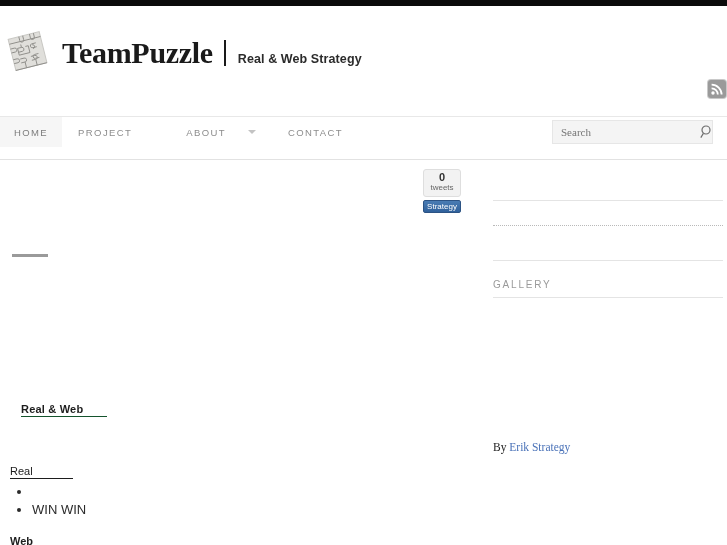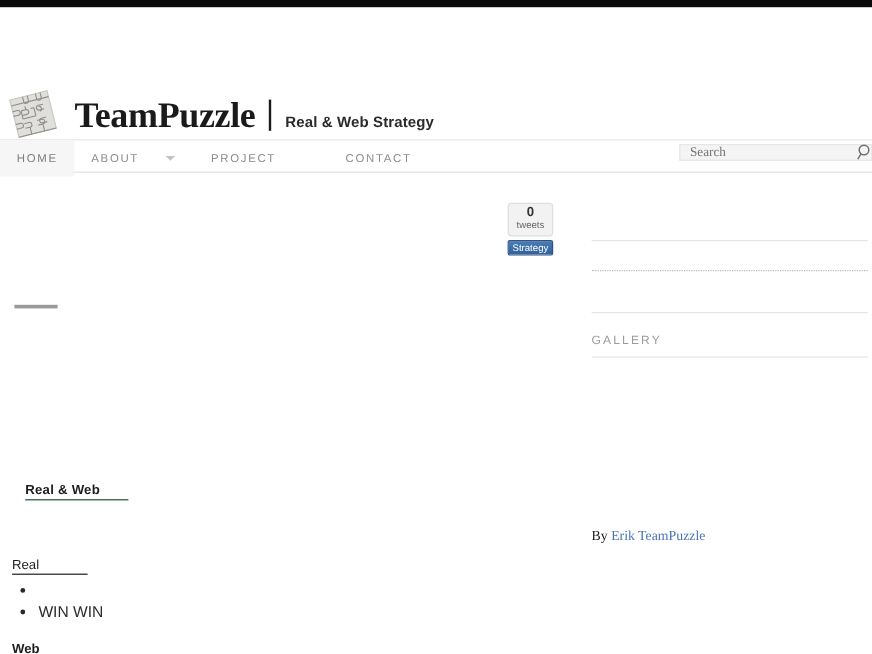--- a/index.html
+++ b/index.html
@@ -25,21 +25,20 @@
     background: #0b0b0b;
   }
 
   
   .header {
     position: absolute;
     top: 6px; left: 0;
     width: 727px;
     height: 110px;
     background: #ffffff;
-    margin-top: 44px;
   }
   .logo-row {
     position: absolute;
     top: 24px;
     left: 4px;
     display: flex;
     align-items: center;
   }
   .logo-mark {
     width: 48px;
@@ -80,21 +79,21 @@
     background: #9a9a9a;
     border-radius: 3px;
     box-shadow: 0 0 0 1px #c9c9c9;
   }
 
   
   .navbar {
     position: absolute;
     top: 116px; left: 0;
     width: 727px;
-    height: 28px;
+    height: 44px;
     border-top: 1px solid #e8e8e8;
     border-bottom: 1px solid #e2e2e2;
     background: #ffffff;
     box-sizing: border-box;
   }
   .nav-items {
     position: absolute;
     top: 0; left: 0;
     height: 30px;
     display: flex;
@@ -124,23 +123,23 @@
     border-right: 4px solid transparent;
     border-top: 4px solid #c3c3c3;
   }
   .nav-gap-project { padding-left: 16px; padding-right: 40px; }
   .nav-gap-contact { padding-left: 18px; }
 
   
   .search-box {
     position: absolute;
     top: 120px;
-    left: 566px;
+    left: 552px;
     width: 161px;
-    height: 14px;
+    height: 24px;
     background: #f4f4f4;
     border: 1px solid #e6e6e6;
     box-sizing: border-box;
     display: flex;
     align-items: center;
   }
   .search-input {
     border: 0;
     outline: 0;
     background: transparent;
@@ -356,26 +355,26 @@
       <path d="M3.6 4.6a10 10 0 0 1 10 10" fill="none" stroke="#ffffff" stroke-width="1.8"></path>
     </svg>
   </div>
 </div>
 
 <div class="navbar">
   <div class="nav-items">
     <div class="nav-item active">
       <span>HOME</span>
     </div>
+    <div class="nav-item nav-gap-project">
+      <span>PROJECT</span>
+    </div>
     <div class="nav-item">
       <span>ABOUT</span>
       <span class="caret"></span>
-    </div>
-    <div class="nav-item nav-gap-project">
-      <span>PROJECT</span>
     </div>
     <div class="nav-item nav-gap-contact">
       <span>CONTACT</span>
     </div>
   </div>
 </div>
 
 <div class="search-box">
   <input class="search-input" type="text" placeholder="Search" style="">
   <span class="search-icon">
@@ -413,15 +412,15 @@
 <div class="sidebar">
   <div class="sb-rule-solid" style="top:53px;"></div>
   <div class="sb-rule-dotted" style="top:78px;"></div>
   <div class="sb-rule-solid" style="top:113px;"></div>
 
   <div class="sb-gallery-title">GALLERY</div>
   <div class="sb-rule-solid" style="top:150px;"></div>
 
   <div class="byline">
     <span>By</span>
-    <a href="#">Erik TeamPuzzle</a>
+    <a href="#">Erik Strategy</a>
   </div>
 </div>
 
 </body></html>

